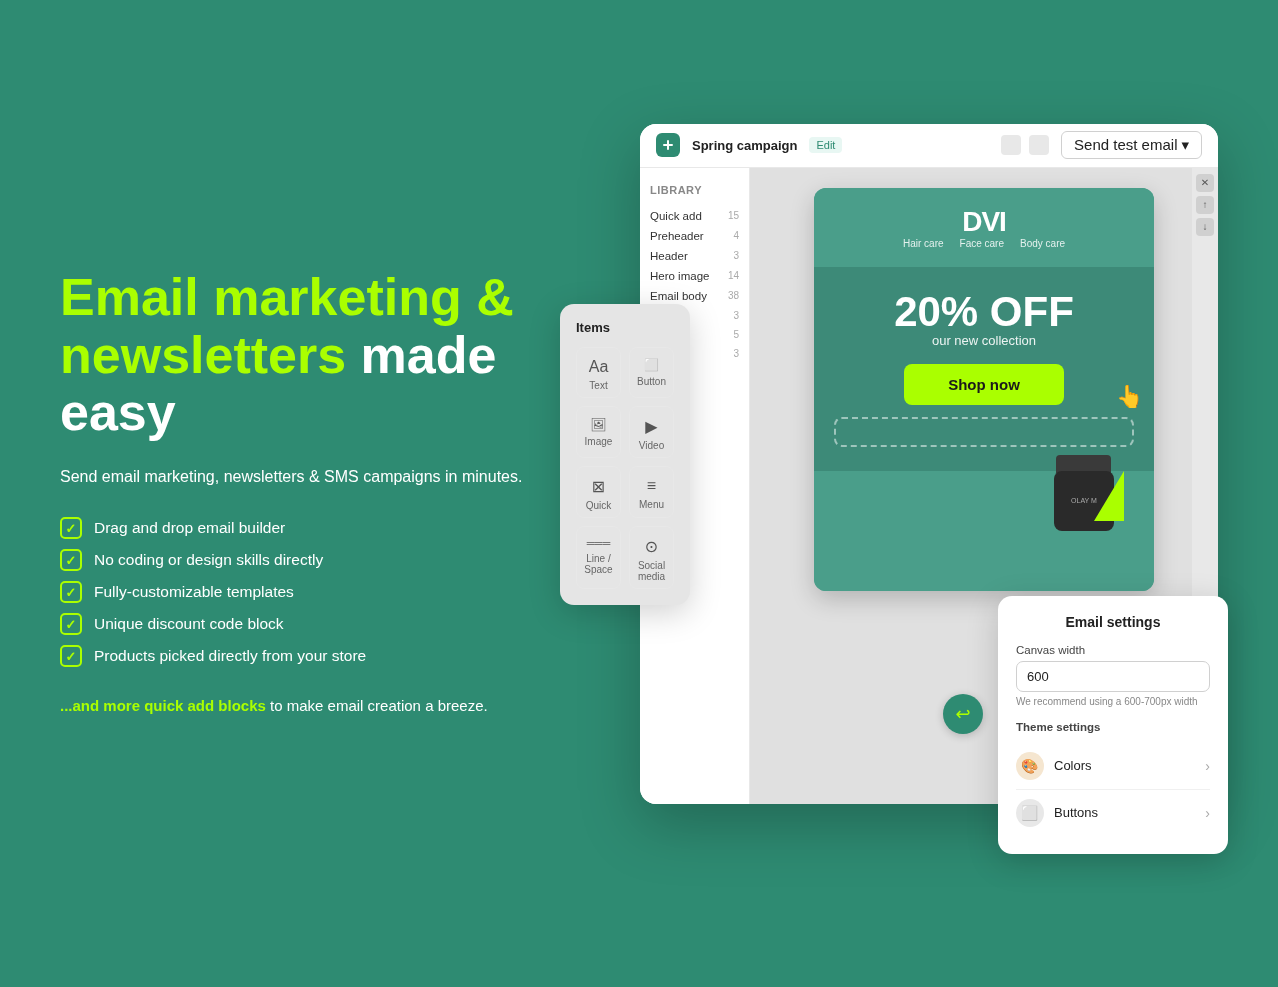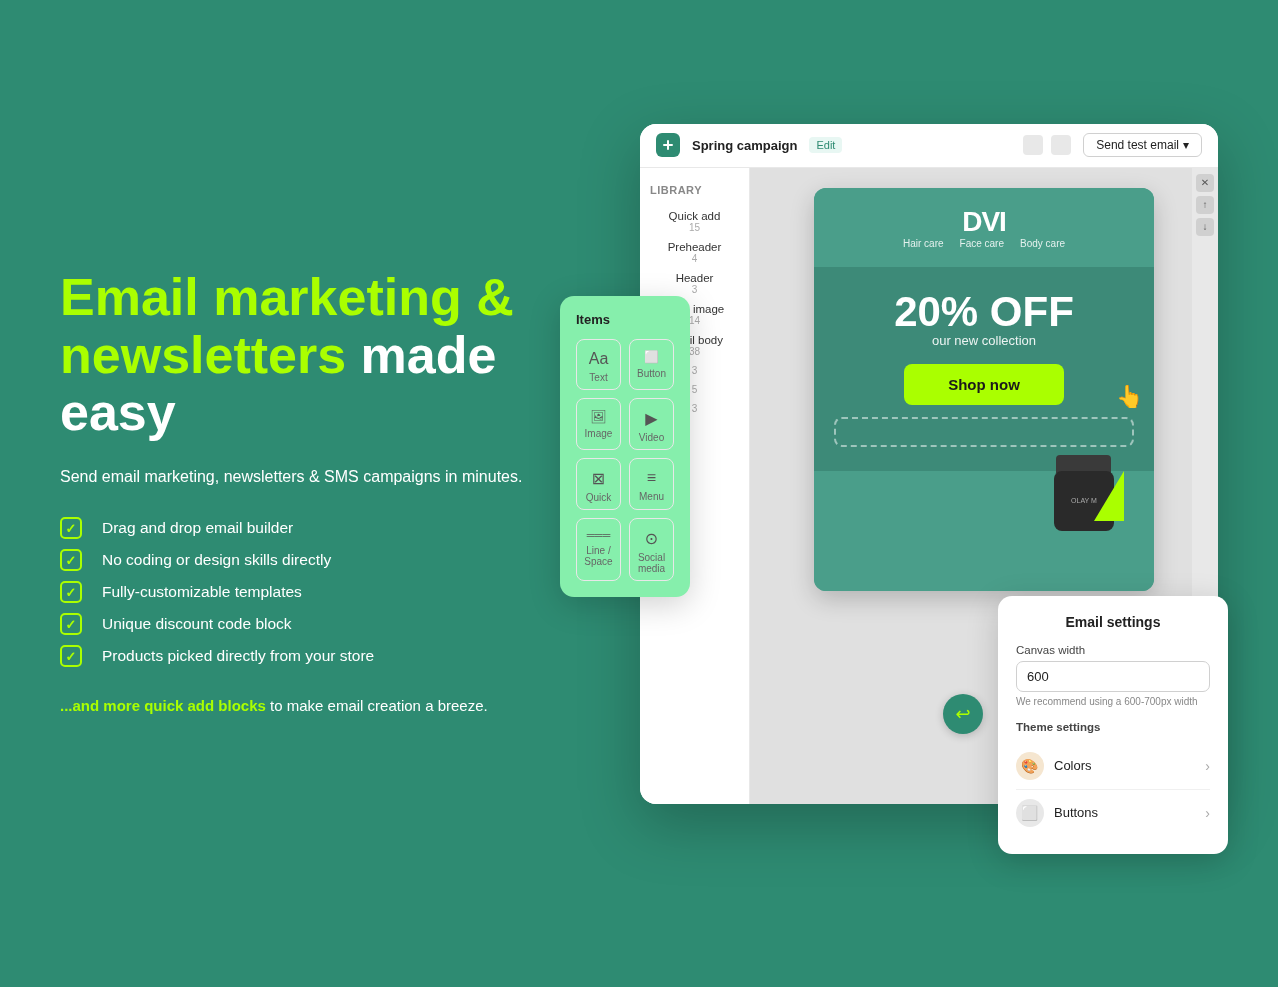--- a/index.html
+++ b/index.html
@@ -46,21 +46,21 @@
       line-height: 1.5;
     }
 
     .features-list {
       list-style: none;
       margin-bottom: 28px;
     }
     .features-list li {
       display: flex;
       align-items: center;
-      gap: 20px;
+      gap: 12px;
       font-size: 15.5px;
       color: #fff;
       margin-bottom: 10px;
     }
     .check-icon {
       width: 22px;
       height: 22px;
       border: 2px solid #aaff00;
       border-radius: 5px;
       display: flex;
@@ -148,25 +148,24 @@
     .nav-dot {
       width: 20px;
       height: 20px;
       border-radius: 4px;
       background: #e8e8e8;
     }
     .send-test-btn {
       background: #fff;
       border: 1px solid #d0d0d0;
       border-radius: 6px;
-      font-size: 12px;
+      font-size: 15px;
       color: #222;
       padding: 4px 12px;
       display: flex;
-      align-items: center;
       gap: 4px;
     }
 
     
     .app-body {
       display: flex;
       height: calc(100% - 44px);
     }
 
     
@@ -186,21 +185,20 @@
       letter-spacing: 0.5px;
     }
     .sidebar-item {
       display: flex;
       justify-content: space-between;
       align-items: center;
       padding: 4px 0;
       font-size: 11.5px;
       color: #333;
       cursor: pointer;
-      flex-direction: column;
     }
     .sidebar-item .item-count {
       font-size: 10px;
       color: #aaa;
     }
 
     
     .app-canvas {
       flex: 1;
       background: #e0e0e0;
@@ -358,23 +356,23 @@
       justify-content: center;
       font-size: 10px;
       color: #555;
       cursor: pointer;
     }
 
     
     .items-panel {
       position: absolute;
       left: -60px;
-      top: 192px;
+      top: 200px;
       width: 130px;
-      background: #86efac;
+      background: #e5e5e5;
       border-radius: 14px;
       box-shadow: 0 8px 32px rgba(0,0,0,0.18);
       padding: 16px;
       z-index: 10;
     }
     .items-panel-title {
       font-size: 13px;
       font-weight: 600;
       color: #222;
       margin-bottom: 12px;

